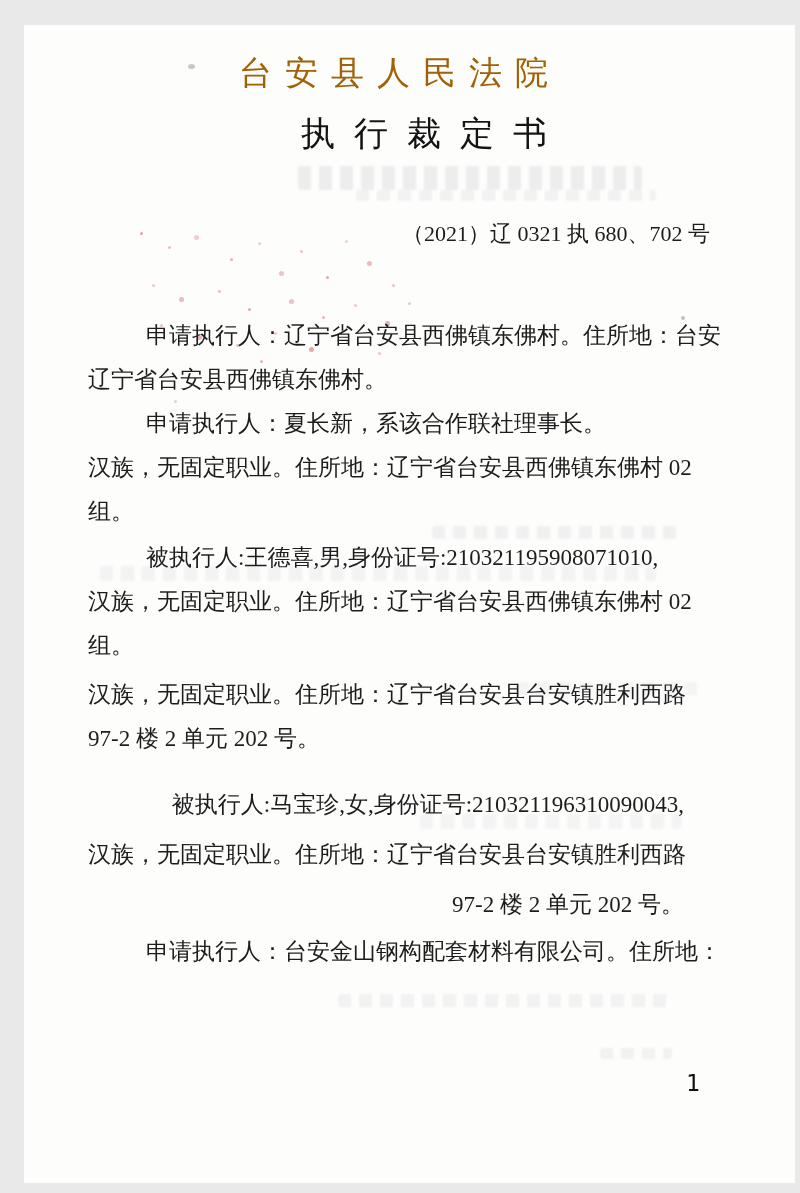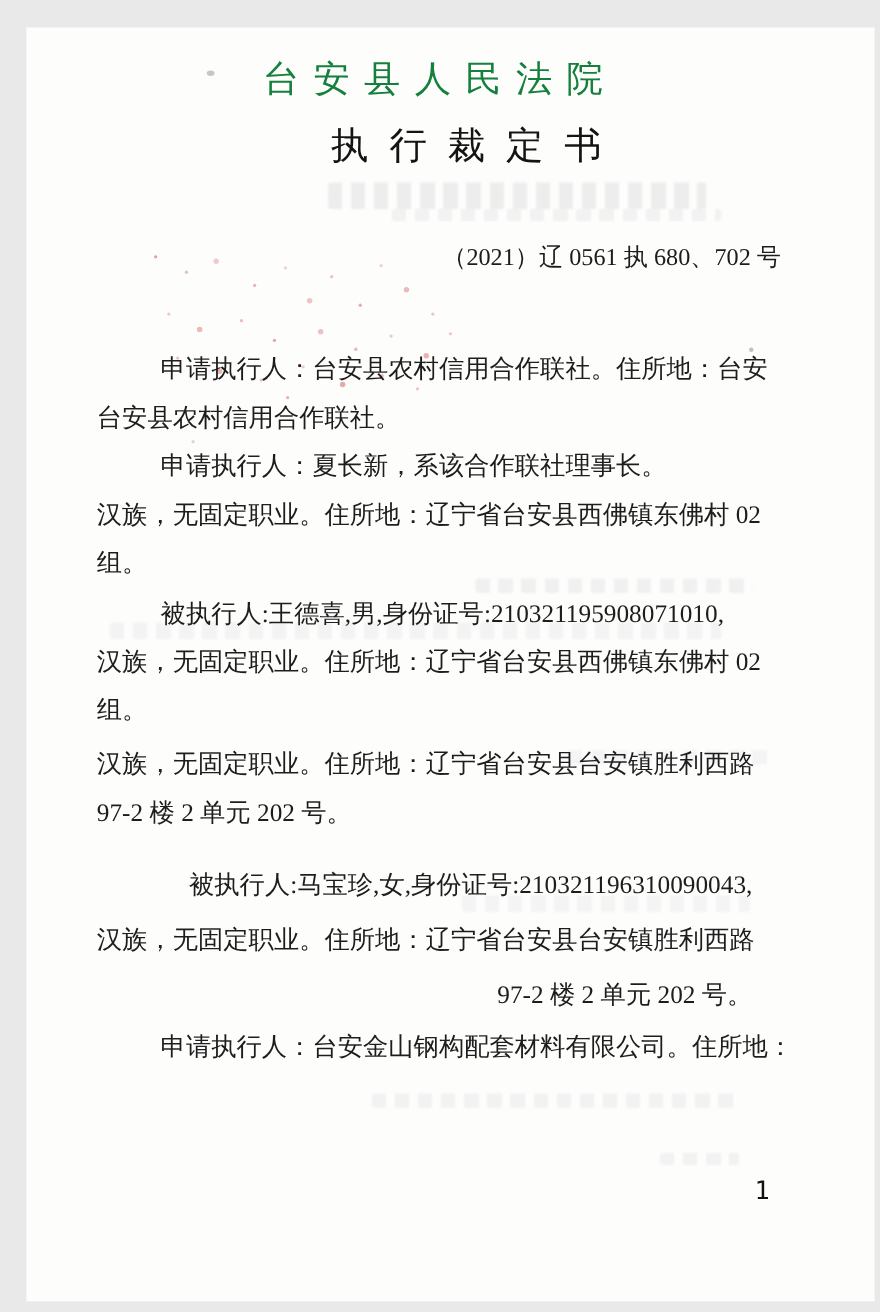--- a/index.html
+++ b/index.html
@@ -10,21 +10,21 @@
   }
   .page{
     position:absolute;left:24px;top:25px;width:771px;height:1158px;
     background:#fdfdfc;
   }
   
   .court-name{
     position:absolute;left:0;top:46px;width:800px;
     text-align:center;box-sizing:border-box;
     font-size:33px;line-height:54px;letter-spacing:13px;
-    color:#15803d;font-weight:500;
+    color:#a16207;font-weight:500;
   }
   .doc-type{
     position:absolute;left:0;top:106px;width:800px;
     text-align:center;padding-left:67px;box-sizing:border-box;
     font-size:34px;line-height:56px;letter-spacing:19px;
     color:#141414;font-weight:500;
   }
   .case-number{
     position:absolute;top:218px;right:90px;
     font-size:22px;line-height:32px;color:#1c1c1c;
@@ -118,26 +118,26 @@
 <div class="speck k1"></div>
 <div class="speck k2"></div>
 <div class="speck k3"></div>
 
 <div class="seal-speckle">
     <i></i>
   </div>
 
 <div class="court-name">台安县人民法院</div>
 <div class="doc-type">执行裁定书</div>
-<div class="case-number">（2021）辽 0561 执 680、702 号</div>
+<div class="case-number">（2021）辽 0321 执 680、702 号</div>
 
 <div class="body-text">
     <div class="para">
-      <div class="line first">申请执行人：台安县农村信用合作联社。住所地：台安</div>
-      <div class="line">台安县农村信用合作联社。</div>
+      <div class="line first">申请执行人：辽宁省台安县西佛镇东佛村。住所地：台安</div>
+      <div class="line">辽宁省台安县西佛镇东佛村。</div>
     </div>
     <div class="para">
       <div class="line first">申请执行人：夏长新，系该合作联社理事长。</div>
     </div>
     <div class="para">
       <div class="line">汉族，无固定职业。住所地：辽宁省台安县西佛镇东佛村 02</div>
       <div class="line">组。</div>
     </div>
     <div class="para">
       <div class="line first">被执行人:王德喜,男,身份证号:210321195908071010,</div>

